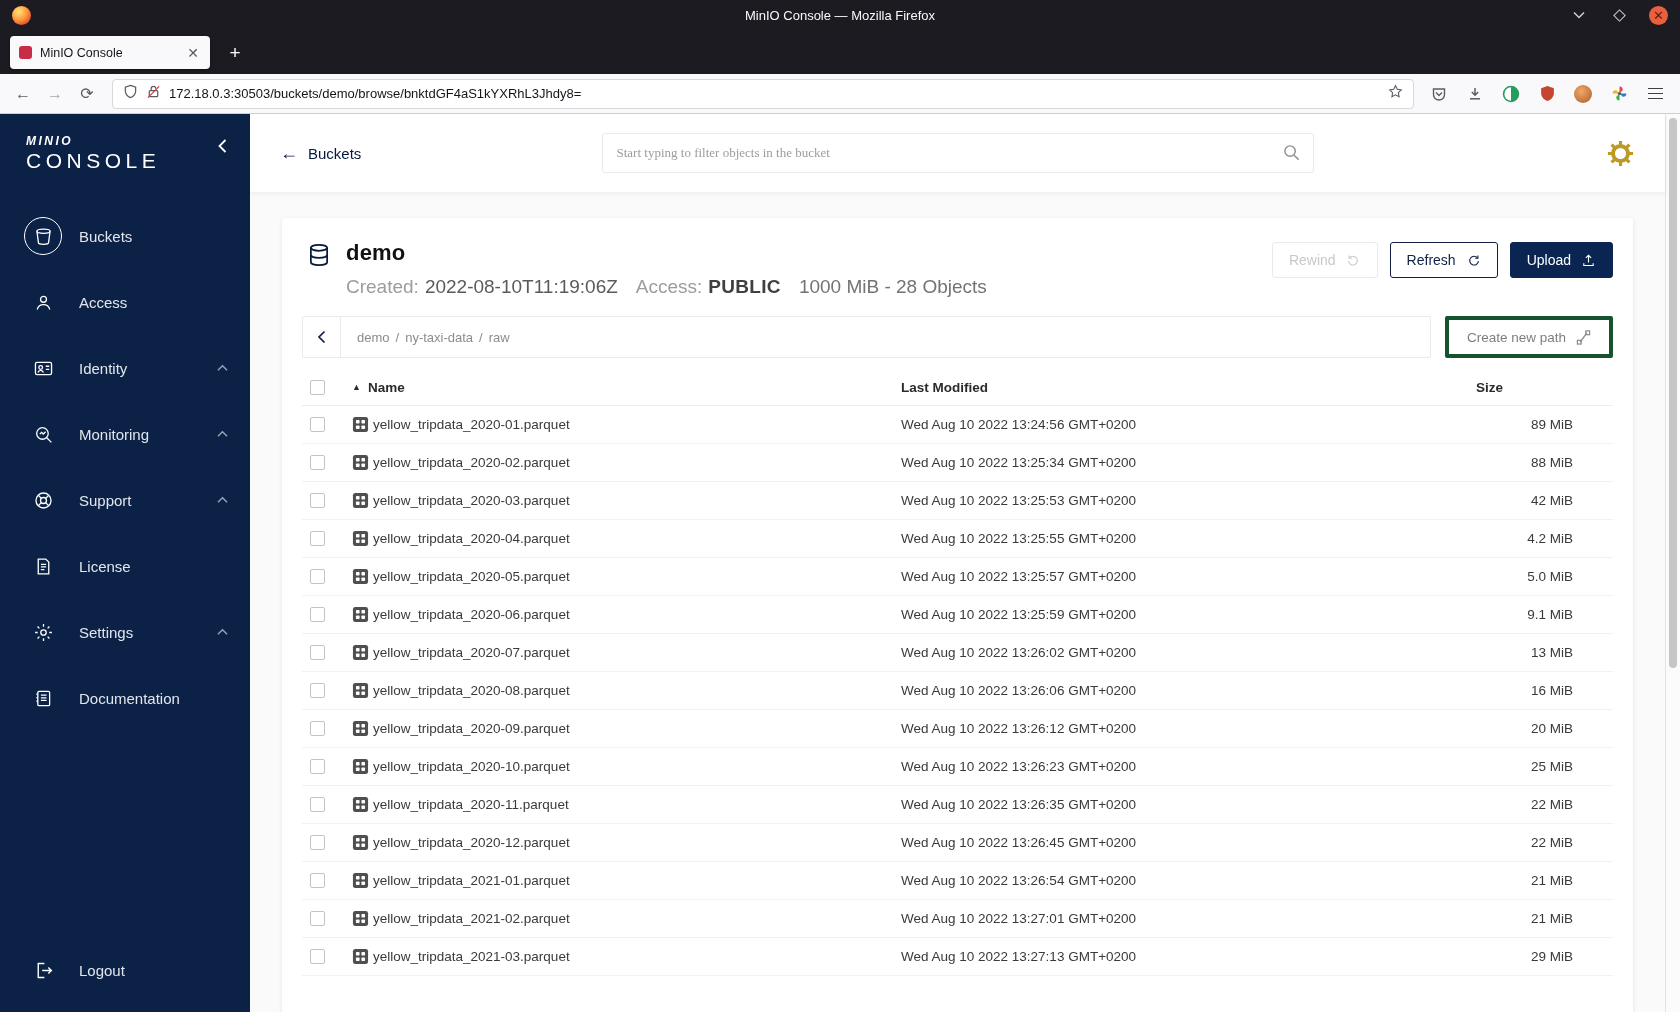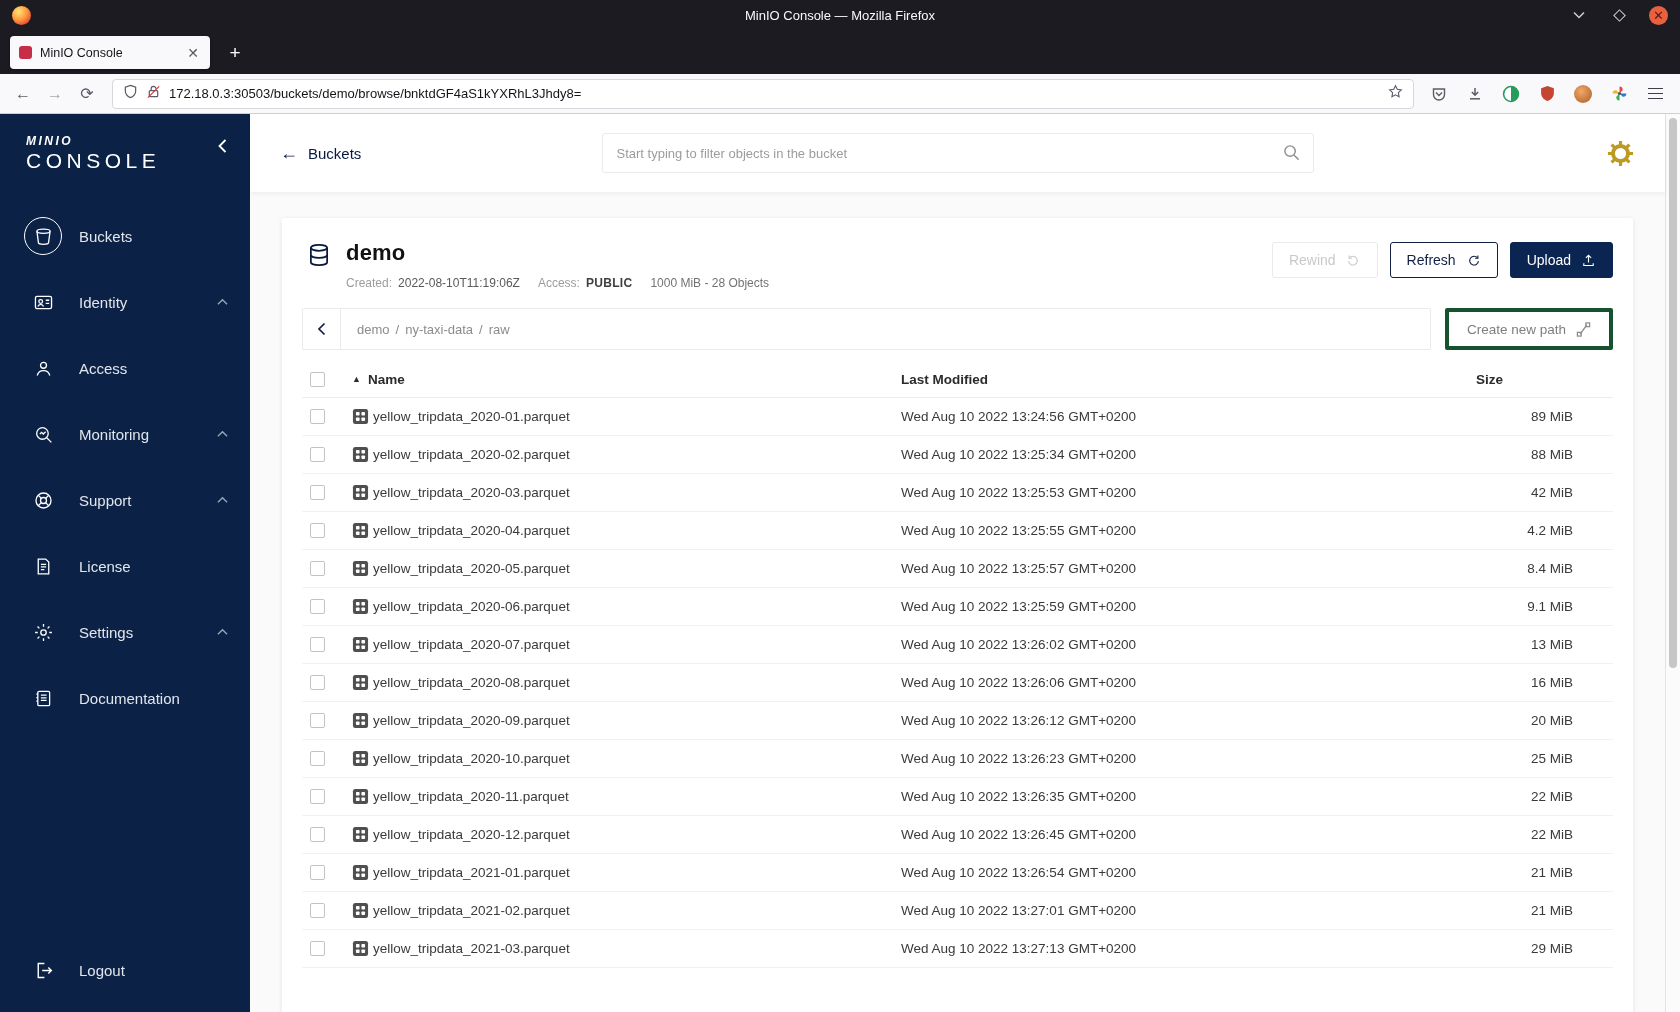--- a/index.html
+++ b/index.html
@@ -51,33 +51,33 @@
   .side-icon svg { width: 21px; height: 21px; }
   .side-icon.ringed { border: 1.5px solid #FFFFFF; border-radius: 50%; }
   .side-caret { margin-left: auto; color: #97A2B5; display: grid; place-items: center; }
   .side-item.logout { margin-top: auto; margin-bottom: 14px; height: 56px; }
 
   .main { flex: 1; display: flex; flex-direction: column; background: #FAFAFA; min-width: 0; }
   .app-header { height: 78px; background: #FFFFFF; display: flex; align-items: center; padding: 0 30px; box-shadow: 0 2px 4px rgba(0,0,0,0.05); position: relative; z-index: 2; flex: none; }
   .hdr-left { width: 270px; display: flex; align-items: center; gap: 10px; color: #07193E; font-size: 15px; font-weight: 500; cursor: pointer; }
   .back-arrow { font-size: 18px; line-height: 1; }
   .search-wrap { flex: 1; max-width: 712px; margin: 0 auto; position: relative; }
-  .search-wrap input { width: 100%; height: 40px; border: 1px solid #EAEAEA; border-radius: 3px; padding: 0 44px 0 14px; font-size: 13px; color: #c2410c; font-family: Liberation Sans, sans-serif; outline: none; background: #FFFFFF; }
+  .search-wrap input { width: 100%; height: 40px; border: 1px solid #EAEAEA; border-radius: 3px; padding: 0 44px 0 14px; font-size: 13px; color: #c2410c; font-family: Liberation Serif, serif; outline: none; background: #FFFFFF; }
   .search-wrap input::placeholder { color: #9C9C9C; }
   .search-icon { position: absolute; right: 13px; top: 10px; color: #8E8E8E; }
   .hdr-right { width: 270px; display: flex; justify-content: flex-end; }
   .gear-btn { cursor: pointer; display: grid; place-items: center; }
 
   .page { flex: 1; padding: 26px 32px 0; overflow: hidden; }
   .card { background: #FFFFFF; box-shadow: 0 1px 5px rgba(0,0,0,0.09); border-radius: 2px; padding: 22px 20px 0; height: 110%; }
 
   .bucket-head { display: flex; align-items: flex-start; }
   .bucket-ico { color: #07193E; margin: 2px 14px 0 4px; }
   .bucket-title { font-size: 22px; font-weight: bold; color: #121212; letter-spacing: 0.2px; }
-  .bucket-meta { margin-top: 10px; font-size: 12px; display: flex; align-items: center; }
+  .bucket-meta { margin-top: 10px; font-size: 19px; display: flex; align-items: center; }
   .meta-label { color: #9C9C9C; margin-right: 6px; }
   .meta-value { color: #5A5A5A; }
   .meta-strong { color: #404040; font-weight: bold; letter-spacing: 0.3px; }
   .meta-gap { width: 18px; flex: none; }
   .meta-summary { color: #737373; }
   .bucket-actions { margin-left: auto; display: flex; gap: 12px; align-items: flex-start; padding-top: 2px; }
   .btn { height: 36px; padding: 0 16px; border-radius: 3px; font-size: 14px; display: inline-flex; align-items: center; gap: 10px; background: #FFFFFF; cursor: pointer; font-family: "Liberation Sans", sans-serif; }
   .btn svg { flex: none; }
   .btn-disabled { border: 1px solid #EAEAEA; color: #C9C9C9; cursor: default; }
   .btn-outline { border: 1px solid #122045; color: #122045; }
@@ -228,42 +228,42 @@
     <span class="side-caret" style="visibility: hidden;">
       <svg width="11" height="8" viewBox="0 0 12 8">
               <path d="M1 6.5L6 1.5l5 5" fill="none" stroke="currentColor" stroke-width="1.6"></path>
             </svg>
     </span>
   </div>
 
   <div class="side-item">
     <span class="side-icon">
             <svg viewBox="0 0 24 24" fill="none" stroke="currentColor" stroke-width="1.5">
+              <circle cx="12" cy="8.3" r="3.4"></circle>
+              <path d="M4.8 20c1-3.7 3.9-5.6 7.2-5.6s6.2 1.9 7.2 5.6"></path>
+            </svg>
+          </span>
+    <span class="side-label">Access</span>
+    <span class="side-caret" style="visibility: hidden;">
+      <svg width="11" height="8" viewBox="0 0 12 8">
+              <path d="M1 6.5L6 1.5l5 5" fill="none" stroke="currentColor" stroke-width="1.6"></path>
+            </svg>
+    </span>
+  </div>
+
+  <div class="side-item">
+    <span class="side-icon">
+            <svg viewBox="0 0 24 24" fill="none" stroke="currentColor" stroke-width="1.5">
               <rect x="2.8" y="5" width="18.4" height="14" rx="1.8"></rect>
               <circle cx="8.8" cy="10.8" r="2.1"></circle>
               <path d="M5.6 16.6c.6-1.6 1.8-2.4 3.2-2.4s2.6.8 3.2 2.4M14.6 9.4h4M14.6 13h4"></path>
             </svg>
           </span>
     <span class="side-label">Identity</span>
     <span class="side-caret" style="visibility: visible;">
-      <svg width="11" height="8" viewBox="0 0 12 8">
-              <path d="M1 6.5L6 1.5l5 5" fill="none" stroke="currentColor" stroke-width="1.6"></path>
-            </svg>
-    </span>
-  </div>
-
-  <div class="side-item">
-    <span class="side-icon">
-            <svg viewBox="0 0 24 24" fill="none" stroke="currentColor" stroke-width="1.5">
-              <circle cx="12" cy="8.3" r="3.4"></circle>
-              <path d="M4.8 20c1-3.7 3.9-5.6 7.2-5.6s6.2 1.9 7.2 5.6"></path>
-            </svg>
-          </span>
-    <span class="side-label">Access</span>
-    <span class="side-caret" style="visibility: hidden;">
       <svg width="11" height="8" viewBox="0 0 12 8">
               <path d="M1 6.5L6 1.5l5 5" fill="none" stroke="currentColor" stroke-width="1.6"></path>
             </svg>
     </span>
   </div>
 
   <div class="side-item">
     <span class="side-icon">
             <svg viewBox="0 0 24 24" fill="none" stroke="currentColor" stroke-width="1.5">
               <circle cx="10.8" cy="10.8" r="6.6"></circle>
@@ -561,21 +561,21 @@
                         <rect x="4.2" y="4.2" width="3.8" height="3.8" rx="0.8" fill="#FFFFFF"></rect>
                         <rect x="10" y="4.2" width="3.8" height="3.8" rx="0.8" fill="#FFFFFF"></rect>
                         <rect x="4.2" y="10" width="3.8" height="3.8" rx="0.8" fill="#FFFFFF"></rect>
                         <rect x="10" y="10" width="3.8" height="3.8" rx="0.8" fill="#FFFFFF"></rect>
                       </svg>
         </span>
         <span>yellow_tripdata_2020-05.parquet</span>
       </span>
     </td>
     <td class="col-mod">Wed Aug 10 2022 13:25:57 GMT+0200</td>
-    <td class="col-size">8.4 MiB</td>
+    <td class="col-size">5.0 MiB</td>
   </tr>
 
   <tr>
     <td class="col-check">
                   <input type="checkbox" class="cbx" style="">
                 </td>
     <td>
       <span class="cell-name">
         <span class="file-icon">
           <svg width="17" height="17" viewBox="0 0 18 18">

